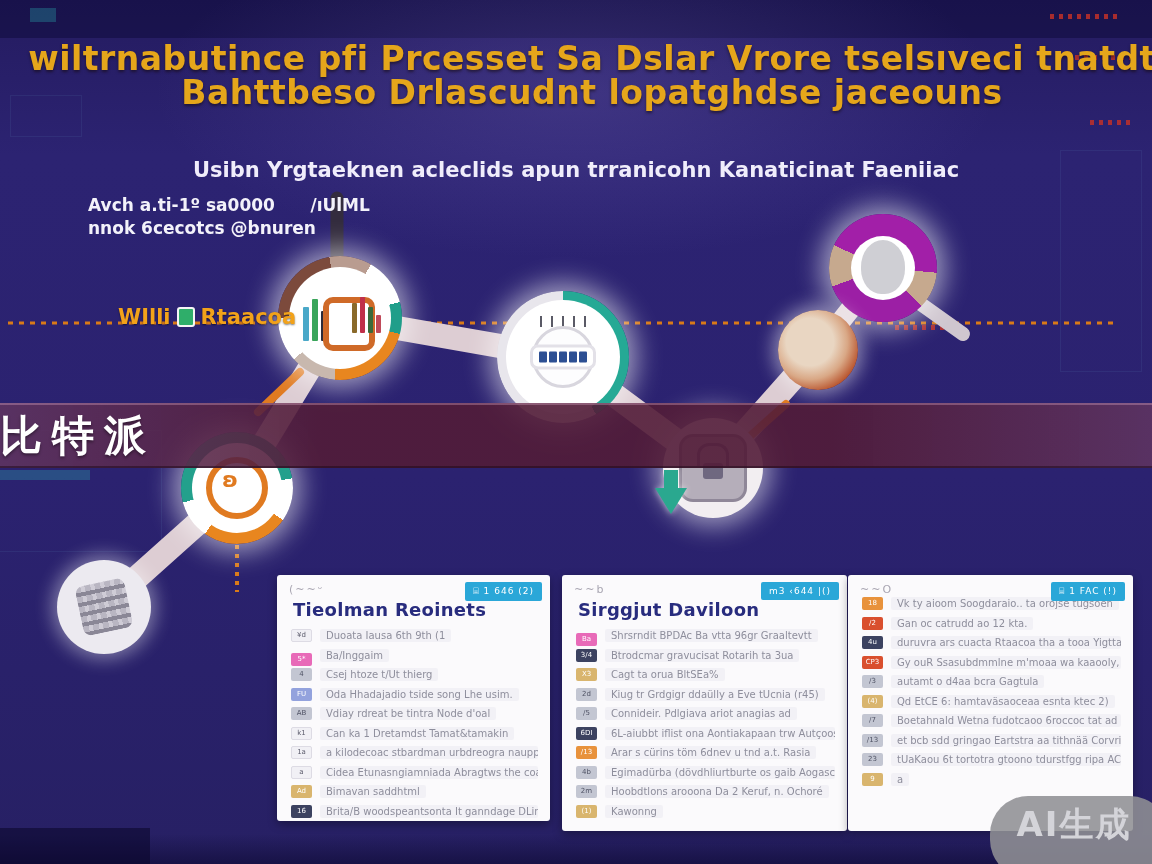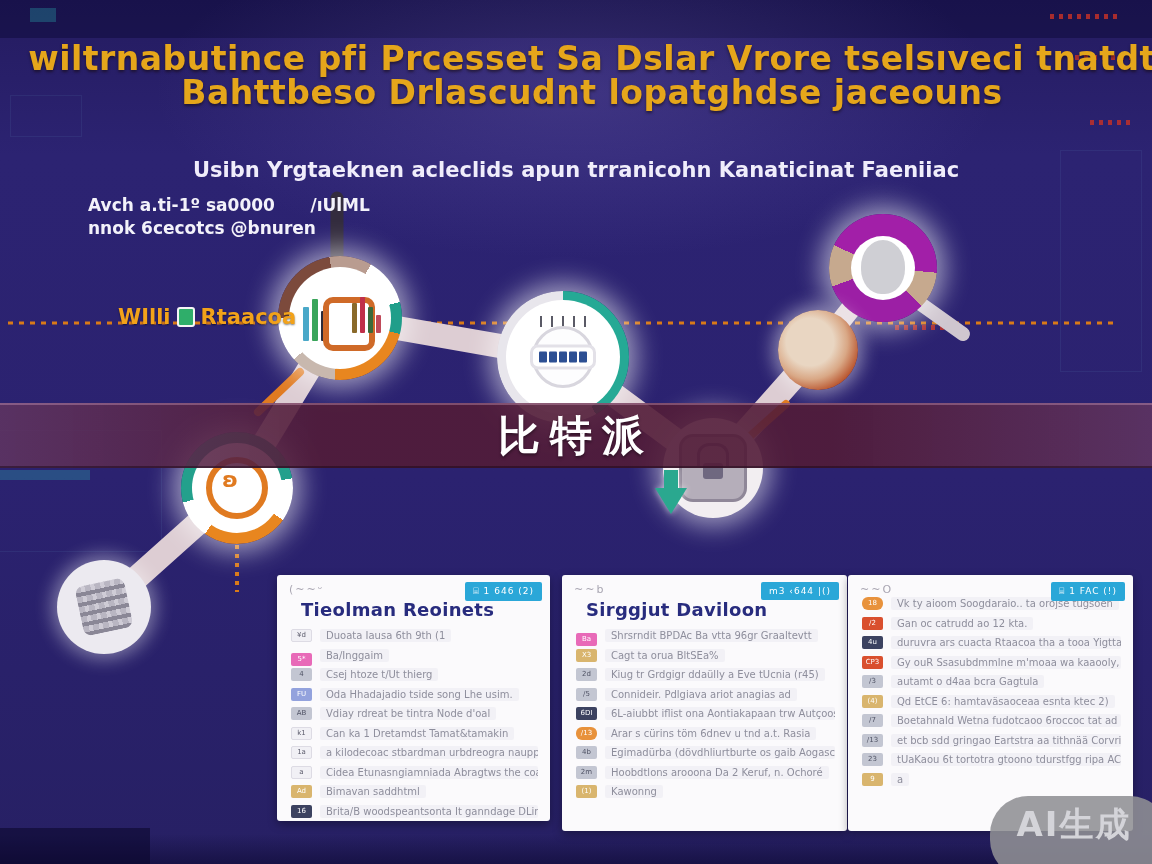--- a/index.html
+++ b/index.html
@@ -57,41 +57,41 @@
   .subtitle{position:absolute;left:0;top:158px;width:100%;text-align:center;z-index:4;color:#f0edfb;font-weight:600;font-size:21px;}
   .info{position:absolute;left:88px;top:194px;z-index:4;color:#f3f2fa;font-size:17px;font-weight:600;line-height:1.35;}
   .info div{white-space:pre;}
   .willi{position:absolute;left:118px;top:305px;z-index:4;display:flex;align-items:center;gap:6px;
          color:#f2a21a;font-size:21px;font-weight:bold;text-shadow:0 1px 2px rgba(0,0,0,.5);}
   .willi .wicon{display:inline-block;width:14px;height:16px;background:#2fae6a;border:2px solid #f5f5f5;border-radius:3px;}
   
   .banner{position:absolute;left:0;top:403px;width:100%;height:61px;z-index:5;
           background:linear-gradient(90deg,rgba(96,52,96,.86) 0%,rgba(82,28,56,.9) 28%,rgba(82,28,56,.9) 72%,rgba(96,52,96,.86) 100%);
           border-top:2px solid rgba(220,170,200,.35);border-bottom:2px solid rgba(30,10,25,.5);
-          display:flex;align-items:center;justify-content:center;}
+          display:flex;align-items:center;}
   .banner span{color:#fff;font-size:42px;font-weight:bold;letter-spacing:10px;text-shadow:0 2px 3px rgba(0,0,0,.4);}
   
   .panel{position:absolute;top:575px;background:#fbfafc;border-radius:3px;z-index:6;
          box-shadow:0 3px 10px rgba(0,0,0,.35);padding:8px 12px 6px 12px;box-sizing:border-box;}
   #panel-1{left:277px;width:273px;height:246px;}
   #panel-2{left:562px;width:285px;height:256px;}
   #panel-3{left:848px;width:285px;height:256px;}
   .scribble{color:#a9a6b2;font-size:11px;letter-spacing:2px;height:12px;}
   .badge{position:absolute;right:8px;top:7px;background:#2aa7d8;color:#fff;font-size:9px;
          padding:4px 8px;border-radius:2px;letter-spacing:1px;white-space:nowrap;}
-  .ptitle{color:#282c7e;font-size:18px;font-weight:bold;margin:4px 0 7px 12px;letter-spacing:.3px;white-space:nowrap;overflow:hidden;}
+  .ptitle{color:#282c7e;font-size:18px;font-weight:bold;margin:4px 0 7px 4px;letter-spacing:.3px;white-space:nowrap;overflow:hidden;}
   .row{display:flex;align-items:center;gap:8px;height:17px;margin:0 0 2.5px 2px;}
   .ic{flex:0 0 auto;width:21px;height:13px;border-radius:2px;font-size:7px;line-height:13px;text-align:center;color:#fff;overflow:hidden;}
   .ic[data-ic="light"]{background:#f1f0f5;color:#5c5c6c;border:1px solid #dddbe4;width:19px;height:11px;line-height:11px;}
   .ic[data-ic="pink"]{background:#e86ab8;margin-top:8px;}
   .ic[data-ic="grey"]{background:#c3c6d2;color:#4f5264;}
   .ic[data-ic="blue"]{background:#93a2dd;}
   .ic[data-ic="tan"]{background:#d9b56e;}
   .ic[data-ic="navy"]{background:#3c4260;}
-  .ic[data-ic="orange"]{background:#e8923c;border-radius:6px;}
+  .ic[data-ic="orange"]{background:#e8923c;}
   .ic[data-ic="red"]{background:#d94f2e;}
   .rt{font-size:10px;color:#8e8e9c;background:#f2f1f6;padding:1px 6px;border-radius:2px;
       white-space:nowrap;overflow:hidden;max-width:225px;}
   
   .watermark{position:absolute;right:-16px;bottom:-14px;width:178px;height:82px;z-index:8;
              background:rgba(143,143,148,.88);border-radius:38px;display:flex;align-items:center;justify-content:center;}
   .watermark span{color:#d4d4d9;font-size:34px;font-weight:bold;letter-spacing:2px;padding-right:10px;padding-bottom:24px;}
 </style>
 </head>
 <body>
@@ -258,20 +258,24 @@
 
   <div class="panel" id="panel-2">
     <div class="scribble">~~b</div>
     <div class="badge">m3 ‹644 |()</div>
     <div class="ptitle">Sirggjut Daviloon</div>
     <div class="row">
         <span class="ic" data-ic="pink">Ba</span>
         <span class="rt">Shrsrndit BPDAc Ba vtta 96gr Graaltevtt</span>
       </div>
     <div class="row">
+        <span class="ic" data-ic="navy">3/4</span>
+        <span class="rt">Btrodcmar gravucisat Rotarih ta 3ua</span>
+      </div>
+    <div class="row">
         <span class="ic" data-ic="tan">X3</span>
         <span class="rt">Cagt ta orua BltSEa%</span>
       </div>
     <div class="row">
         <span class="ic" data-ic="grey">2d</span>
         <span class="rt">Kiug tr Grdgigr ddaülly a Eve tUcnia (r45)</span>
       </div>
     <div class="row">
         <span class="ic" data-ic="grey">/5</span>
         <span class="rt">Connideir. Pdlgiava ariot anagias ad</span>

